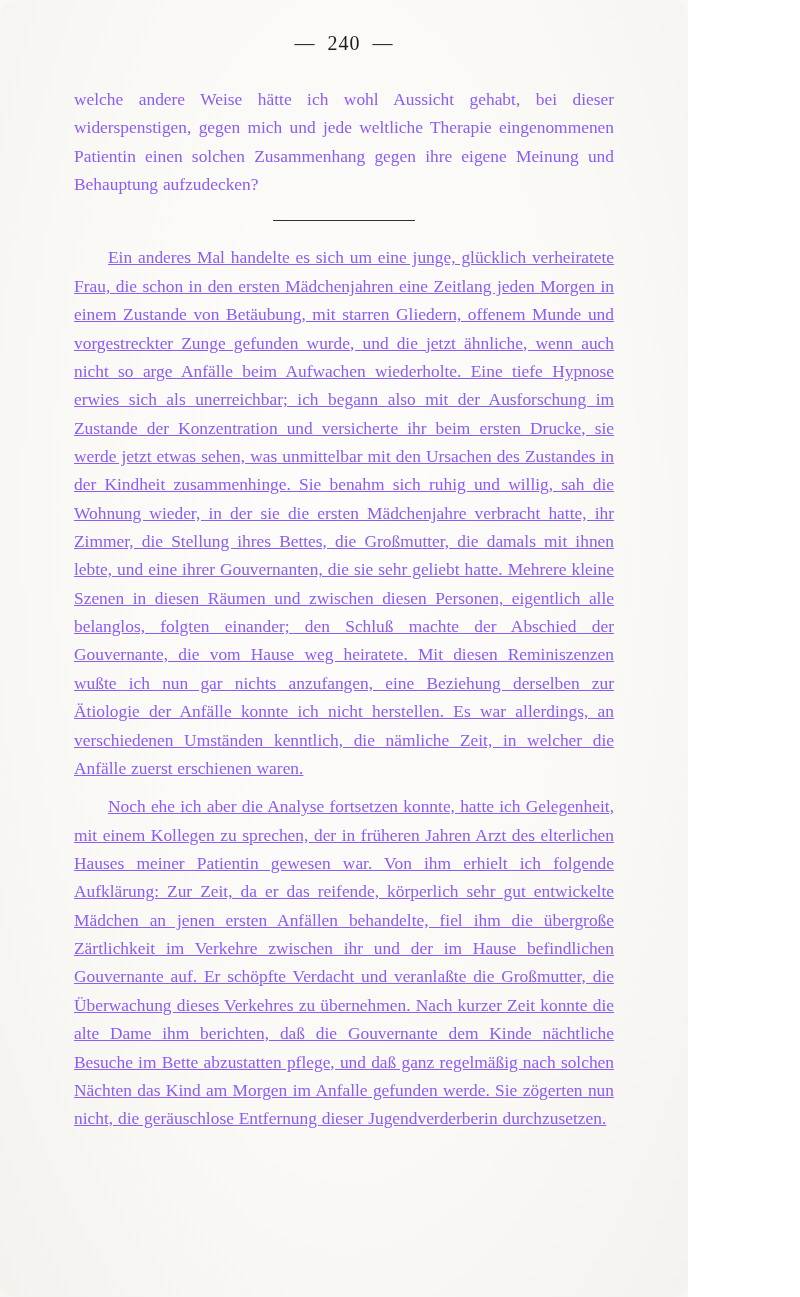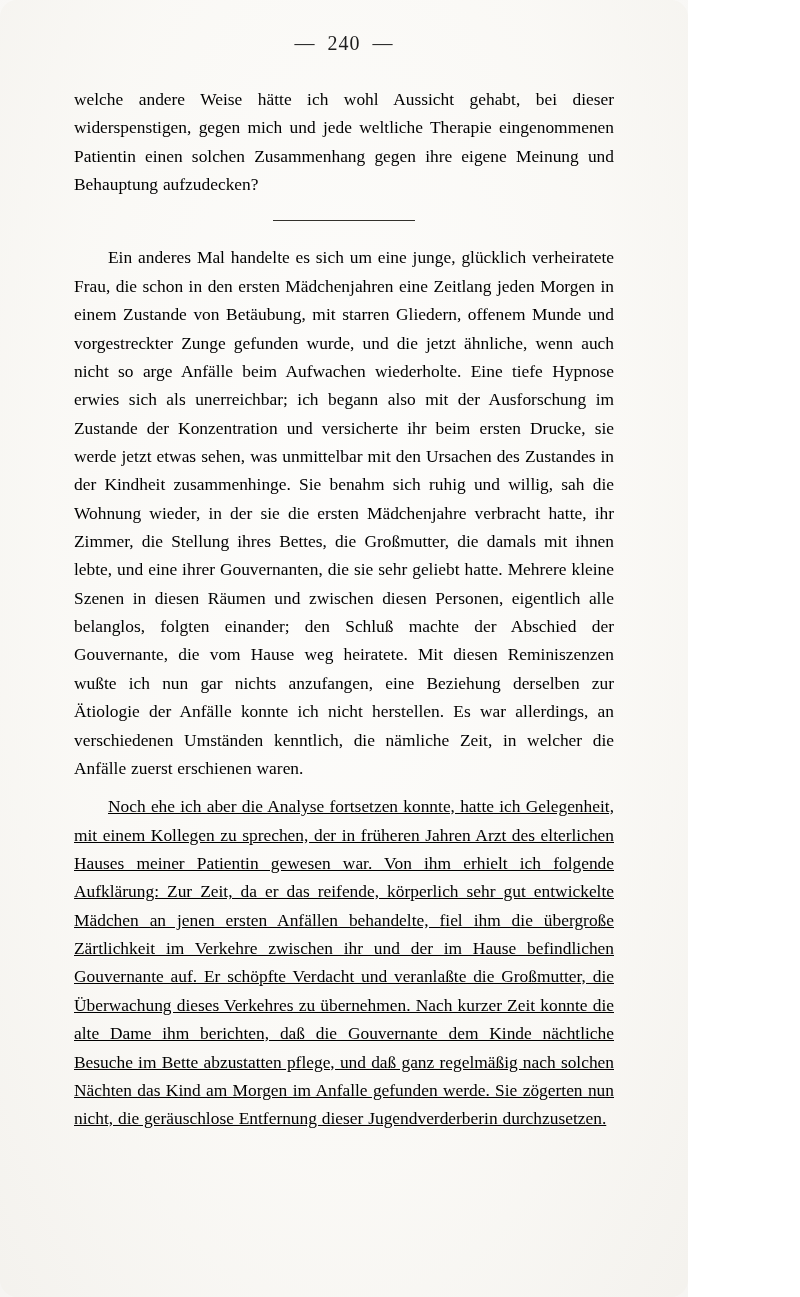--- a/index.html
+++ b/index.html
@@ -48,39 +48,39 @@
   .page-header .dash {
     display: inline-block;
     padding: 0 12px;
     color: #1c1c1c;
   }
   p.body-par {
     font-size: 17.4px;
     line-height: 1.63;
     text-align: justify;
     margin: 0 0 0 0;
-    color: #000000;
+    color: #8b5cf6;
     hyphens: none;
     word-spacing: 0.5px;
   }
   p.indent {
     text-indent: 34px;
   }
   .rule-wrap {
     margin: 22px 0 22px 0;
     display: flex;
     justify-content: center;
   }
   .rule {
     width: 142px;
     height: 1px;
     background: #33312c;
   }
   .gap-small { height: 10px; }
-  .sec2 { margin-top: 2px; }
+  .sec2 { margin-top: 2px; text-decoration: underline; }
   .sec3 { margin-top: 4px; text-decoration: underline; }
 </style>
 </head>
 <body>
 
 <div class="page">
   <div class="content">
 
     <div class="page-header">
       <span class="dash">—</span><span>240</span><span class="dash">—</span>

